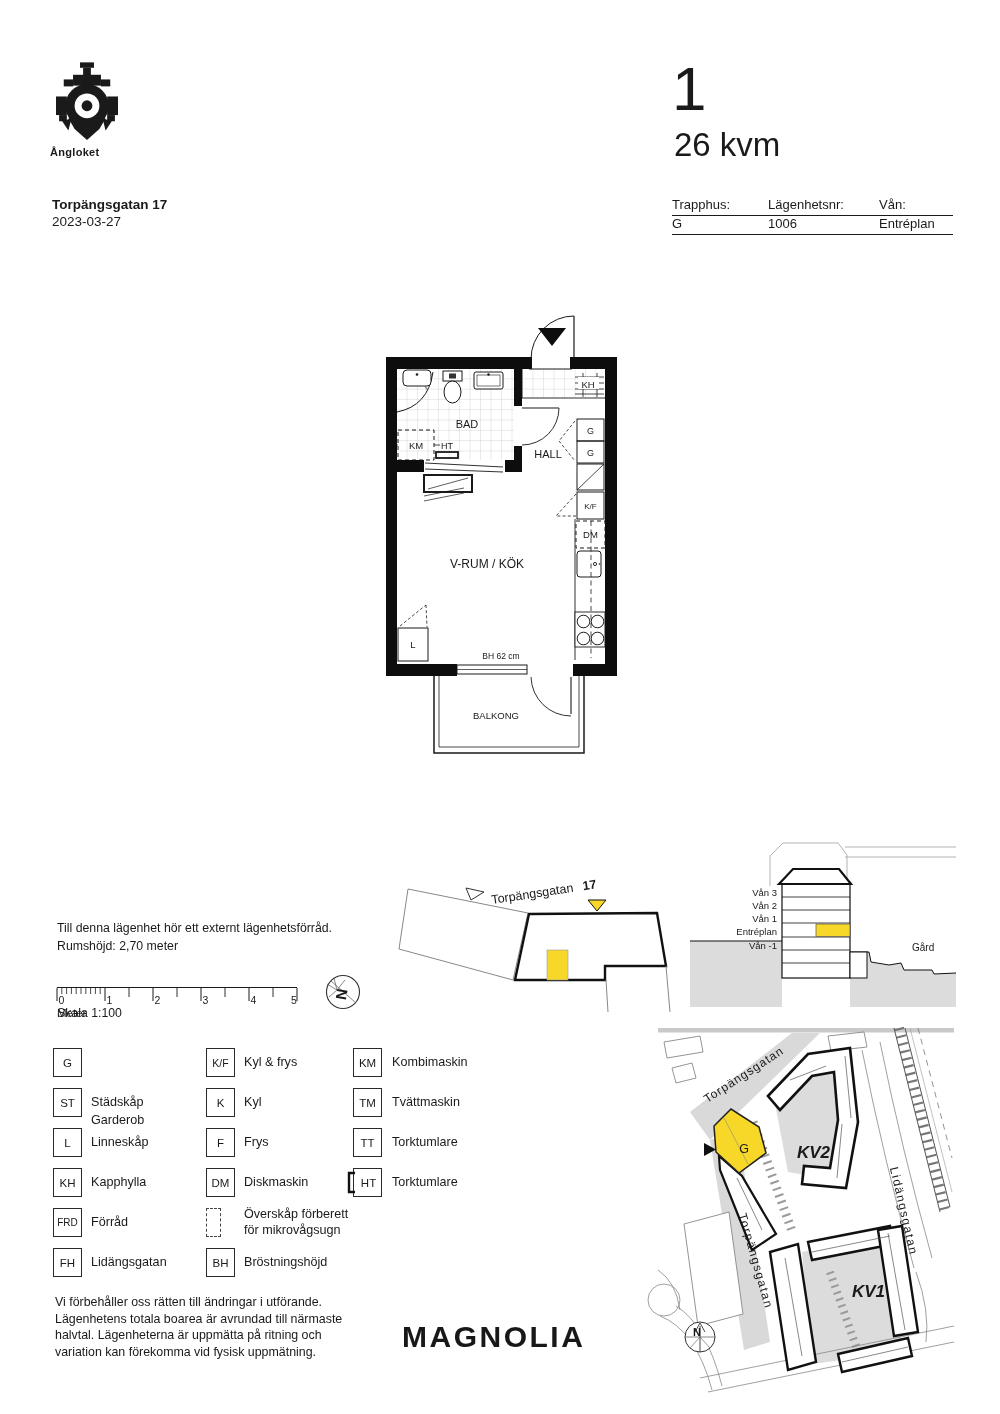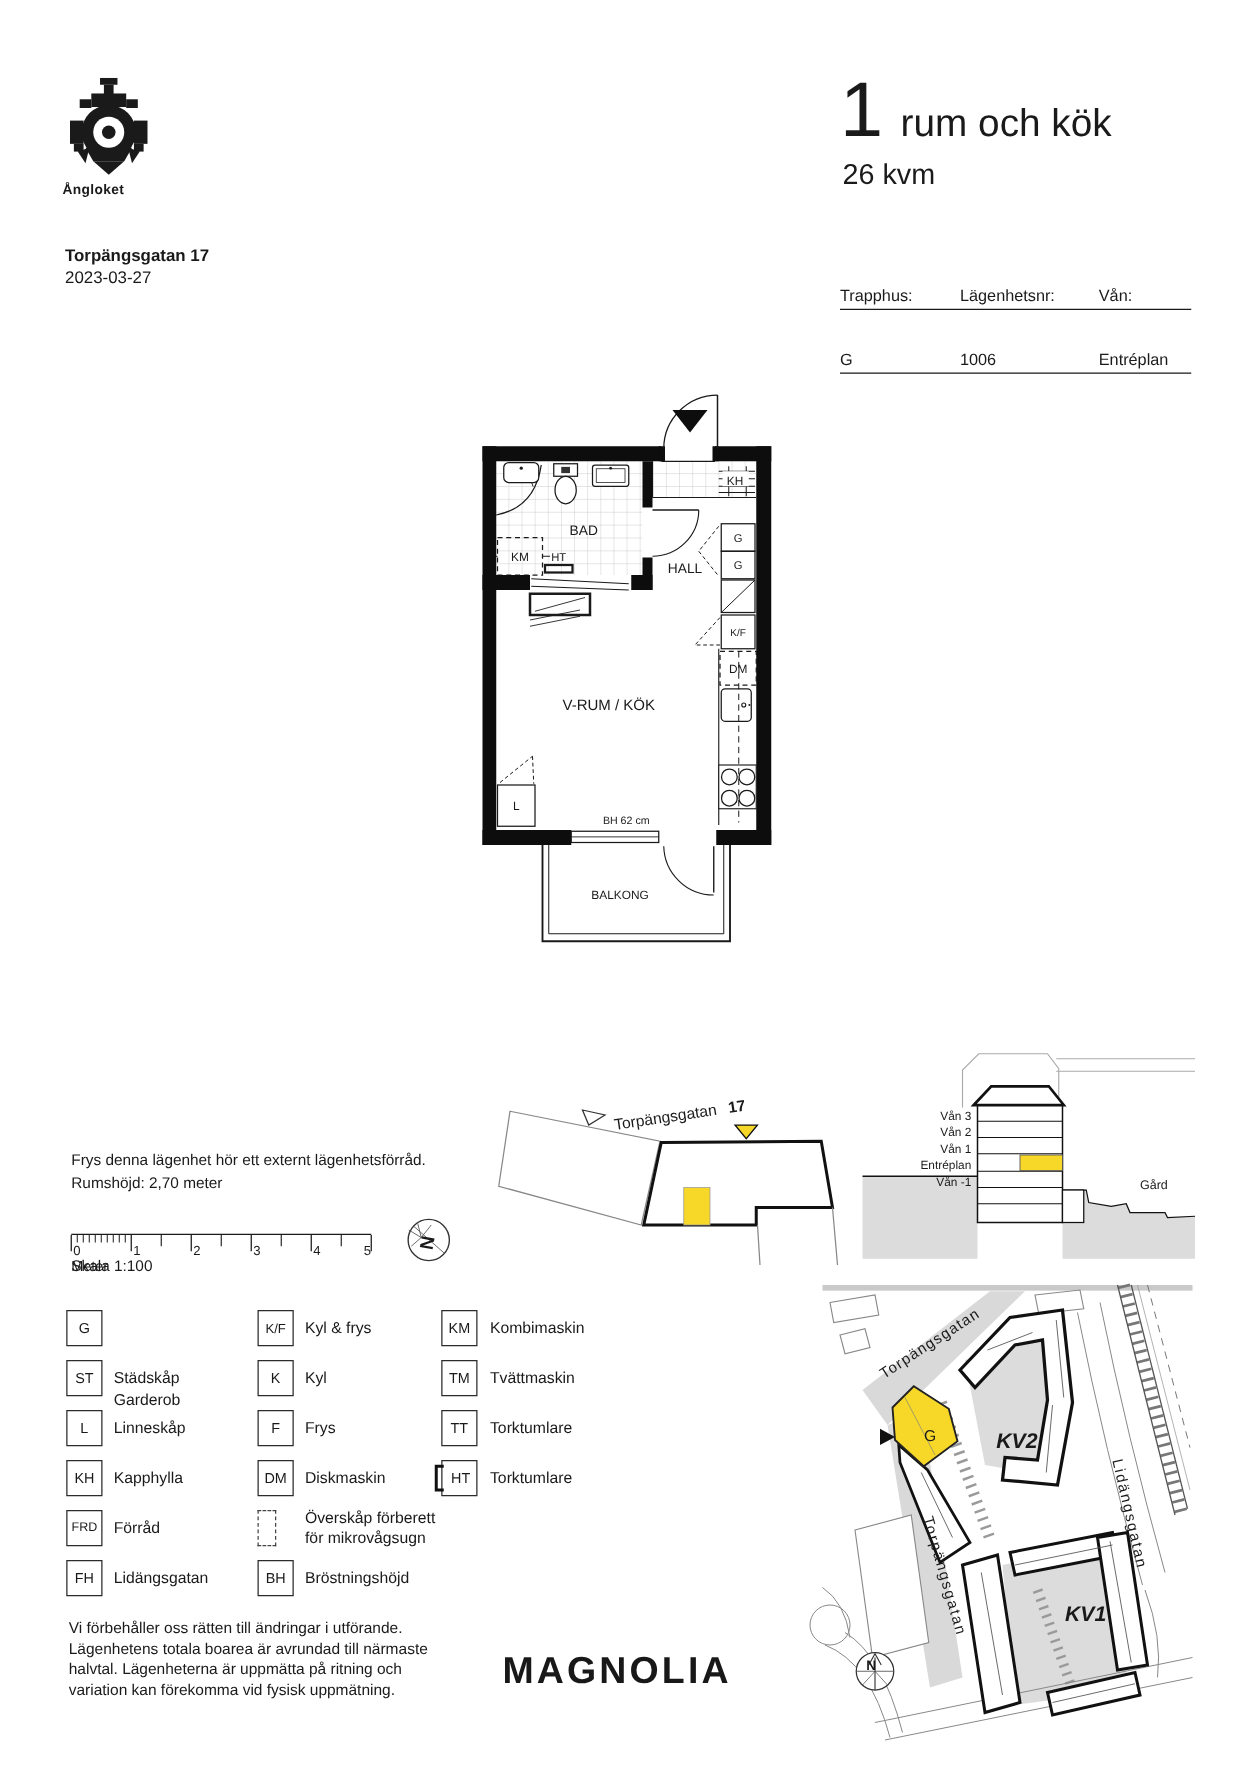--- a/index.html
+++ b/index.html
@@ -7,23 +7,23 @@
         font-family:"Liberation Sans",sans-serif;color:#1a1a1a;}
   .abs{position:absolute;}
   svg{display:block;overflow:visible;}
   svg text{font-family:"Liberation Sans",sans-serif;fill:#1a1a1a;}
   .logo-text{font-weight:bold;font-size:11px;letter-spacing:.3px;text-align:center;}
   .addr1{font-weight:bold;font-size:13.5px;}
   .addr2{font-size:13.5px;}
   .title-row{display:flex;align-items:baseline;}
   .title-num{font-size:62px;line-height:1;}
   .title-txt{font-size:31px;margin-left:14px;}
-  .title-area{font-size:23px;}
+  .title-area{font-size:33px;}
   .tbl{width:281px;font-size:13px;}
-  .tbl-row{position:relative;height:18px;margin-top:32px;}
+  .tbl-row{position:relative;height:18px;}
   .tbl-row.line{border-bottom:1px solid #1a1a1a;}
   .tbl-c1{position:absolute;left:0;}
   .tbl-c2{position:absolute;left:96px;}
   .tbl-c3{position:absolute;left:207px;}
   .note-line{font-size:12.3px;}
   .leg-box{position:absolute;width:27px;height:27px;border:1.6px solid #2b2b2b;
            display:flex;align-items:center;justify-content:center;font-size:11.5px;background:#fff;}
   .leg-label{position:absolute;font-size:12.6px;line-height:29px;white-space:nowrap;}
   .leg-label.two{line-height:15.5px;padding-top:0px;}
   .leg-box.micro{width:13px;border:1.4px dashed #444;}
@@ -56,21 +56,20 @@
     <circle cx="40" cy="56" r="16" fill="#fff"></circle>
     <circle cx="40" cy="56" r="7" fill="#1a1a1a"></circle>
   </svg>
   <div class="abs logo-text" style="left:50px;top:146px">Ångloket</div>
 
   <div class="abs addr1" style="left:52px;top:197px">Torpängsgatan 17</div>
   <div class="abs addr2" style="left:52px;top:214px">2023-03-27</div>
 
   <div class="abs title-row" style="left:672px;top:58px">
     <span class="title-num">1</span>
-    <span class="title-txt">rum och kök</span>
   </div>
   <div class="abs title-area" style="left:674px;top:126px">26 kvm</div>
 
   <div class="abs tbl" style="left:672px;top:197px">
     <div class="tbl-row line">
       <span class="tbl-c1">Trapphus:</span>
       <span class="tbl-c2">Lägenhetsnr:</span>
       <span class="tbl-c3">Vån:</span>
     </div>
     <div class="tbl-row line">
@@ -246,21 +245,21 @@
     <rect x="850" y="952" width="17" height="26" fill="#fff" stroke="#111" stroke-width="1"></rect>
     <polygon points="779,884 793,869 839,869 851,884" fill="#fff" stroke="#111" stroke-width="2.2"></polygon>
     <text x="777" y="896" font-size="9.5" text-anchor="end">Vån 3</text>
     <text x="777" y="909" font-size="9.5" text-anchor="end">Vån 2</text>
     <text x="777" y="922" font-size="9.5" text-anchor="end">Vån 1</text>
     <text x="777" y="935" font-size="9.5" text-anchor="end">Entréplan</text>
     <text x="777" y="949" font-size="9.5" text-anchor="end">Vån -1</text>
     <text x="912" y="951" font-size="10">Gård</text>
   </svg>
 
-  <div class="abs note-line" style="left:57px;top:921px">Frys denna lägenhet hör ett externt lägenhetsförråd.</div>
+  <div class="abs note-line" style="left:57px;top:921px">Till denna lägenhet hör ett externt lägenhetsförråd.</div>
   <div class="abs note-line" style="left:57px;top:939px">Rumshöjd: 2,70 meter</div>
   <div class="abs note-line" style="left:57px;top:1006px">Skala 1:100</div>
 
   <svg class="abs" style="left:55px;top:974px" width="320" height="48" viewBox="55 974 320 48">
     <path d="M 57,987.5 H 297" stroke="#1a1a1a" stroke-width="1" fill="none"></path>
     <path d="M 57,988 V 1001 M 105,988 V 1001 M 153,988 V 1001 M 201,988 V 1001 M 249,988 V 1001 M 297,988 V 1001" stroke="#1a1a1a" stroke-width="1" fill="none"></path>
     <path d="M 129,988 V 997 M 177,988 V 997 M 225,988 V 997 M 273,988 V 997" stroke="#1a1a1a" stroke-width="0.9" fill="none"></path>
     <path d="M 61.8,988 V 994 M 66.6,988 V 994 M 71.4,988 V 994 M 76.2,988 V 994 M 81,988 V 994 M 85.8,988 V 994 M 90.6,988 V 994 M 95.4,988 V 994 M 100.2,988 V 994" stroke="#1a1a1a" stroke-width="0.8" fill="none"></path>
     <text x="58.5" y="1004" font-size="10.5">0</text>
     <text x="106.5" y="1004" font-size="10.5">1</text>

